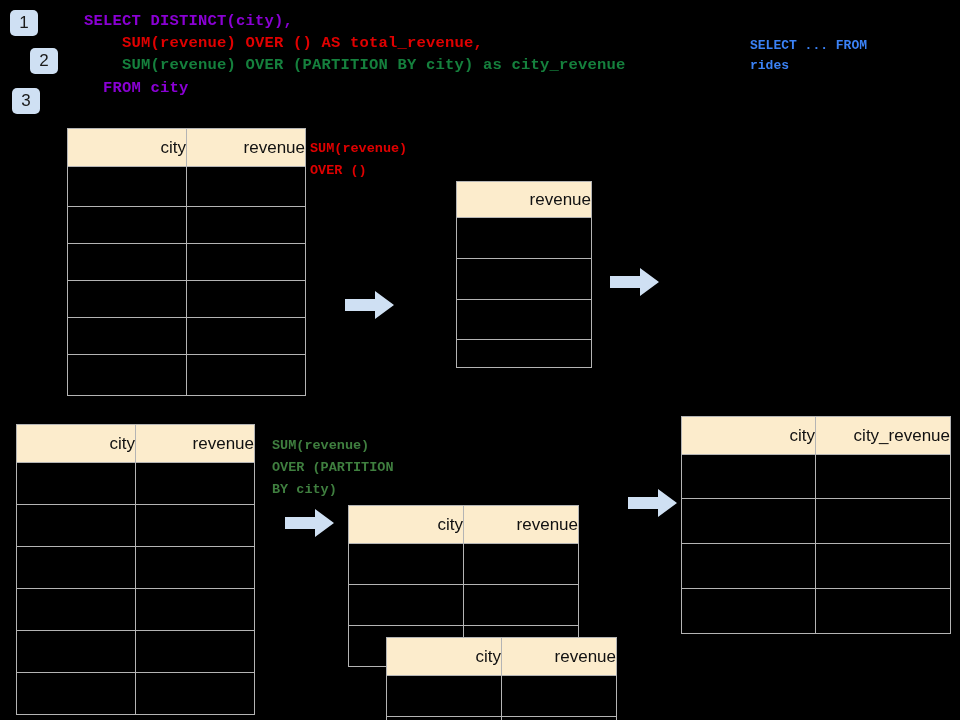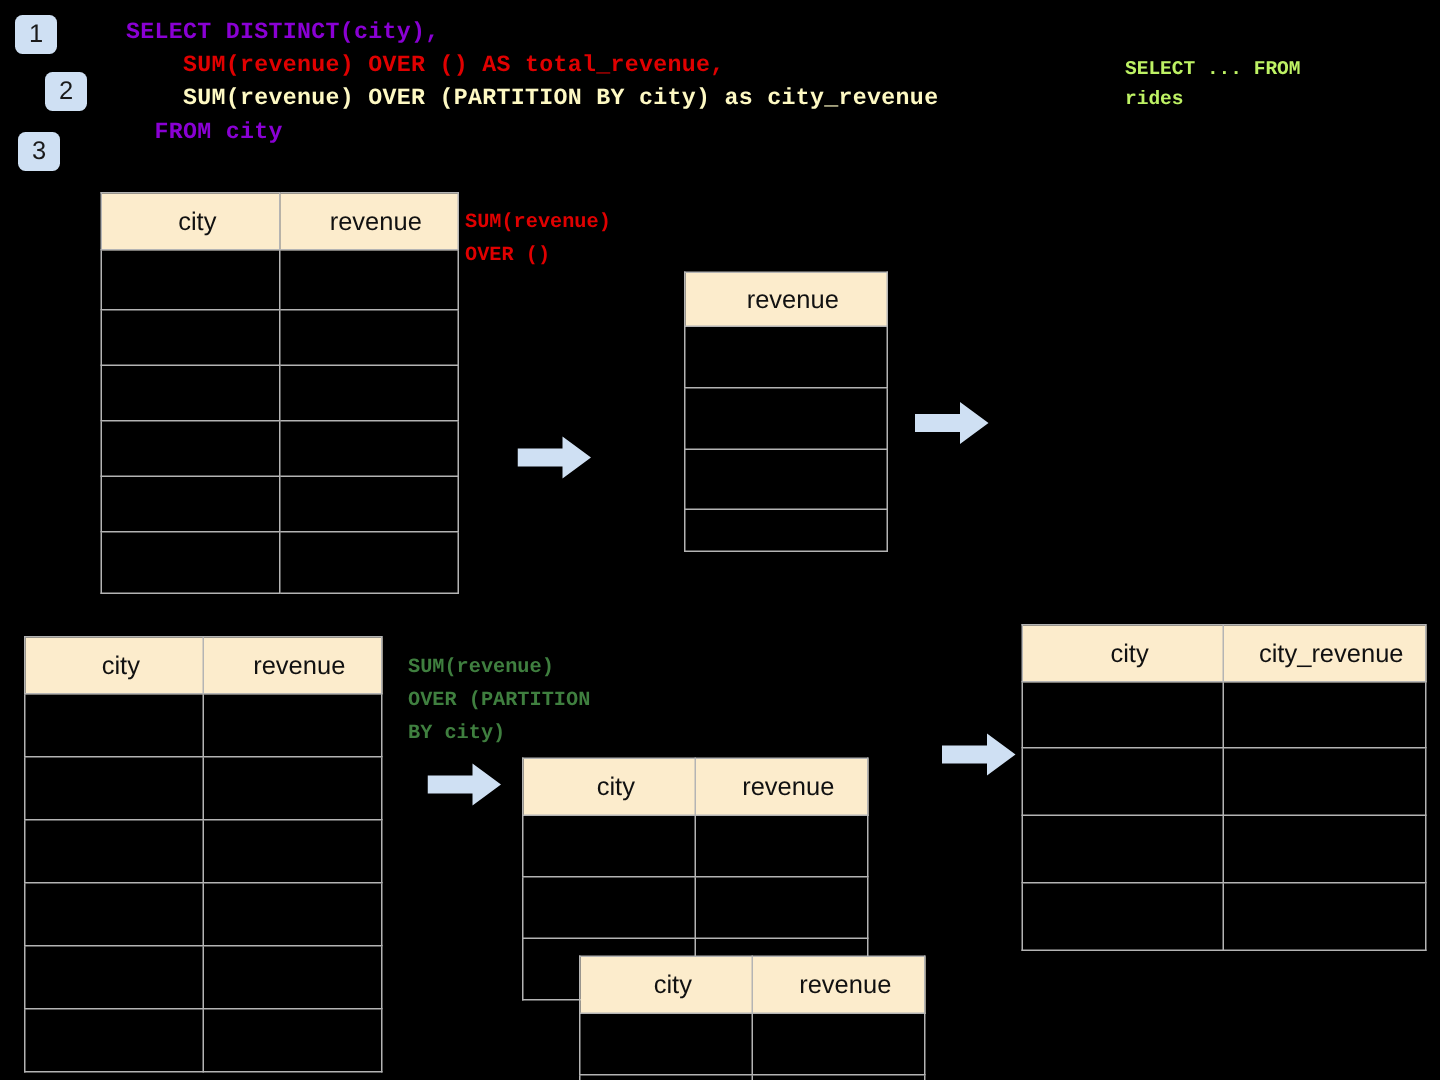--- a/index.html
+++ b/index.html
@@ -34,52 +34,52 @@
   .code {
     position: absolute;
     font-family: "Liberation Mono", monospace;
     font-size: 15.5px;
     font-weight: bold;
     letter-spacing: 0.2px;
     white-space: pre;
   }
   .code-purple { color: #8a00d4; }
   .code-red    { color: #e00000; }
-  .code-green  { color: #fef9c3; }
+  .code-green  { color: #15803d; }
 
   .note {
     position: absolute;
     font-family: "Liberation Mono", monospace;
     font-size: 13.5px;
     font-weight: bold;
     line-height: 22px;
     white-space: pre;
   }
   .note-red   { color: #e00000; }
   .note-green { color: #3f7f3f; }
-  .note-purple{ color: #bef264; font-size: 13px; line-height: 20px; }
+  .note-purple{ color: #3b82f6; font-size: 13px; line-height: 20px; }
 
   
   .tbl {
     position: absolute;
     border-collapse: collapse;
     table-layout: fixed;
   }
   .tbl th, .tbl td {
     border: 1px solid #b4b4b4;
     padding: 0;
     margin: 0;
   }
   .tbl th {
     background: #fceccc;
     color: #111111;
     font-family: "Liberation Sans", sans-serif;
     font-size: 17px;
     font-weight: normal;
-    text-align: center;
+    text-align: right;
     padding-left: 9px;
   }
   .tbl td {
     background: #000000;
   }
 
   
   .arrow {
     position: absolute;
   }

